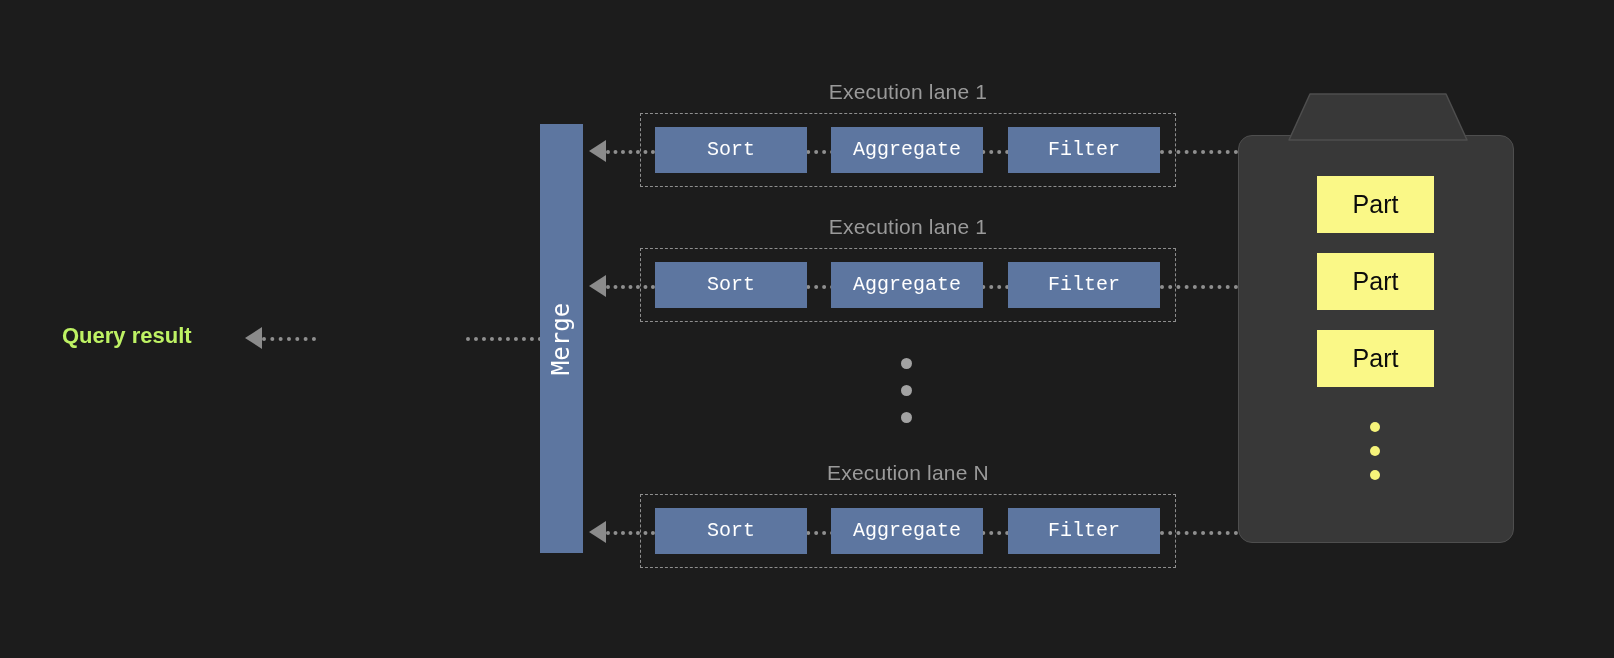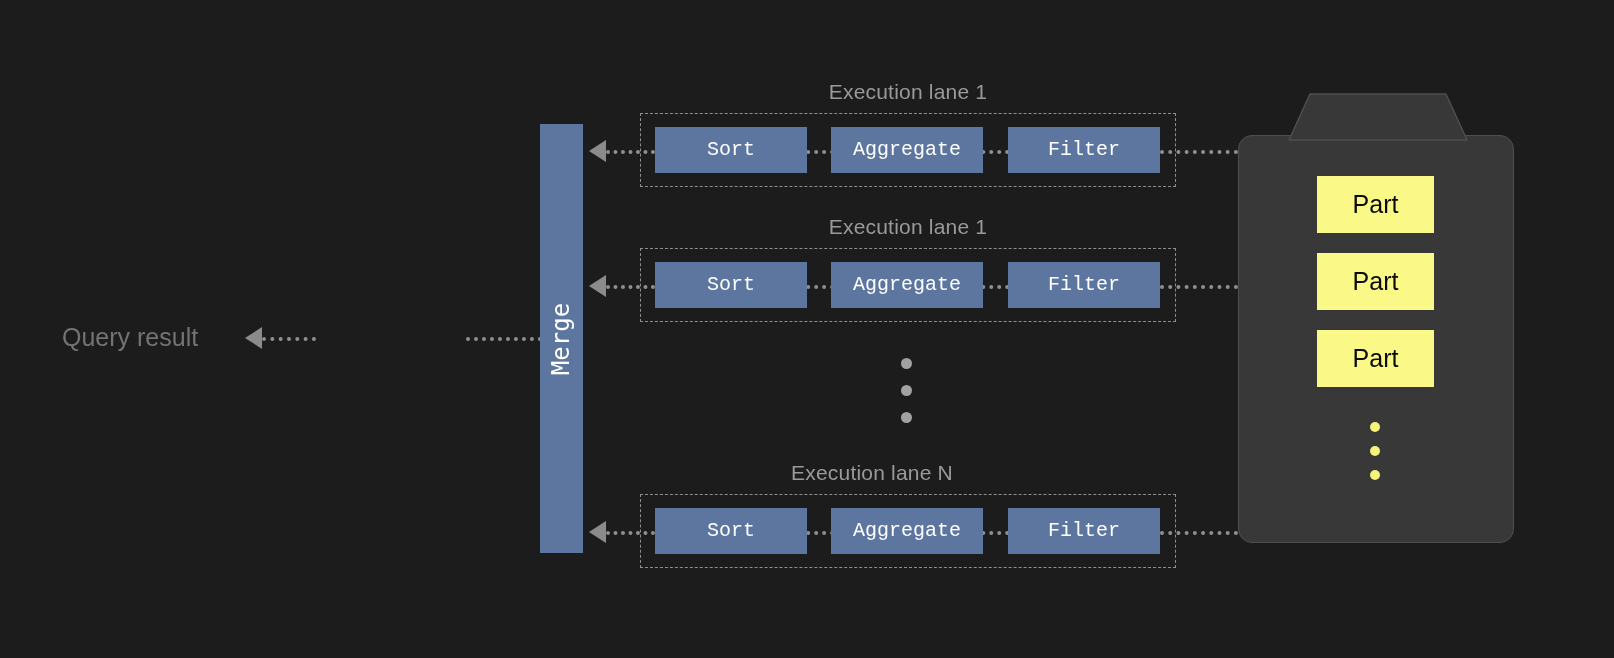--- a/index.html
+++ b/index.html
@@ -24,25 +24,26 @@
   .lane-label {
     color: #9a9a9a;
     font-family: "Liberation Sans", sans-serif;
     font-size: 21px;
     letter-spacing: 0.2px;
     text-align: center;
     white-space: nowrap;
     line-height: 1;
   }
   .result-label {
-    color: #737373;
-    font-family: "Liberation Sans", sans-serif;
-    font-size: 25px;
-    white-space: nowrap;
-    line-height: 1;
+    color: #bef264;
+    font-family: "Liberation Sans", sans-serif;
+    font-size: 22px;
+    white-space: nowrap;
+    line-height: 1;
+    font-weight: bold;
   }
   .table-title {
     color: #ffffff;
     font-family: "Liberation Sans", sans-serif;
     font-size: 25px;
     white-space: nowrap;
     line-height: 1;
     text-align: center;
   }
 
@@ -180,21 +181,21 @@
   <div class="abs op-box" style="left:655px; top:262px; width:152px; height:46px;">Sort</div>
   <div class="abs op-box" style="left:831px; top:262px; width:152px; height:46px;">Aggregate</div>
   <div class="abs op-box" style="left:1008px; top:262px; width:152px; height:46px;">Filter</div>
 
   <div class="abs dots" style="left:901px; top:358px;">
     <i></i>
       <i></i>
       <i></i>
   </div>
 
-  <div class="abs lane-label" style="left:604px; top:462px; width:536px;">Execution lane N</div>
+  <div class="abs lane-label" style="left:640px; top:462px; width:536px;">Execution lane N</div>
 
   <div class="abs lane-box" style="left:640px; top:494px; width:536px; height:74px;"></div>
 
   <div class="abs arrow-left" style="left:589px; top:521px;"></div>
   <div class="abs dotline" style="left:606px; top:531px; width:49px;"></div>
 
   <div class="abs dotline" style="left:655px; top:531px; width:506px;"></div>
   <div class="abs dotline" style="left:1160px; top:531px; width:78px;"></div>
 
   <div class="abs op-box" style="left:655px; top:508px; width:152px; height:46px;">Sort</div>

